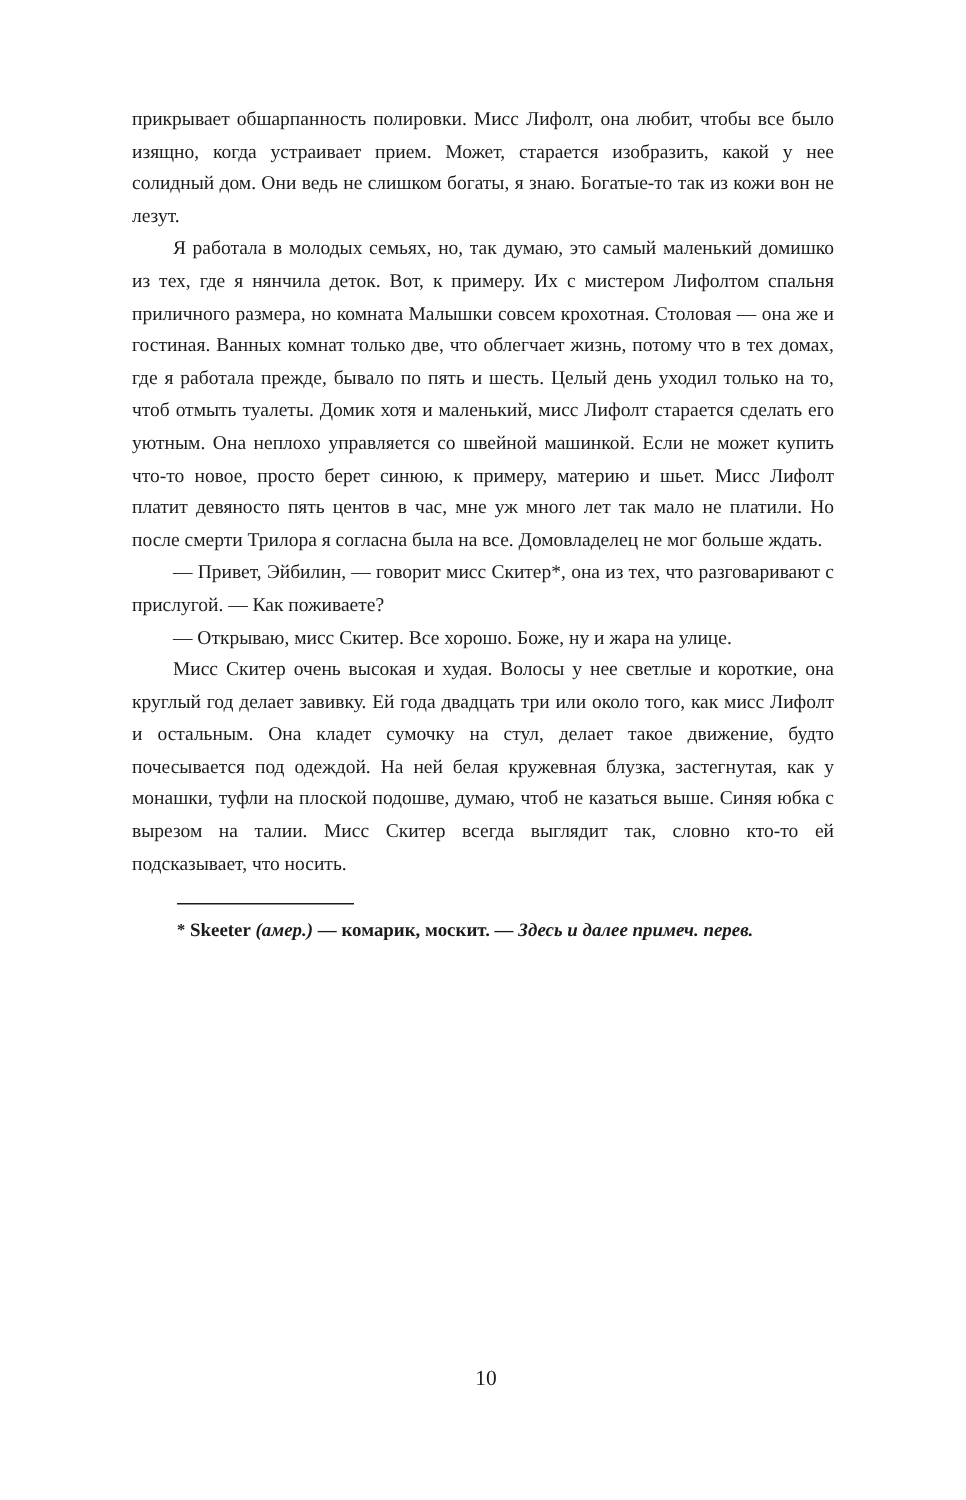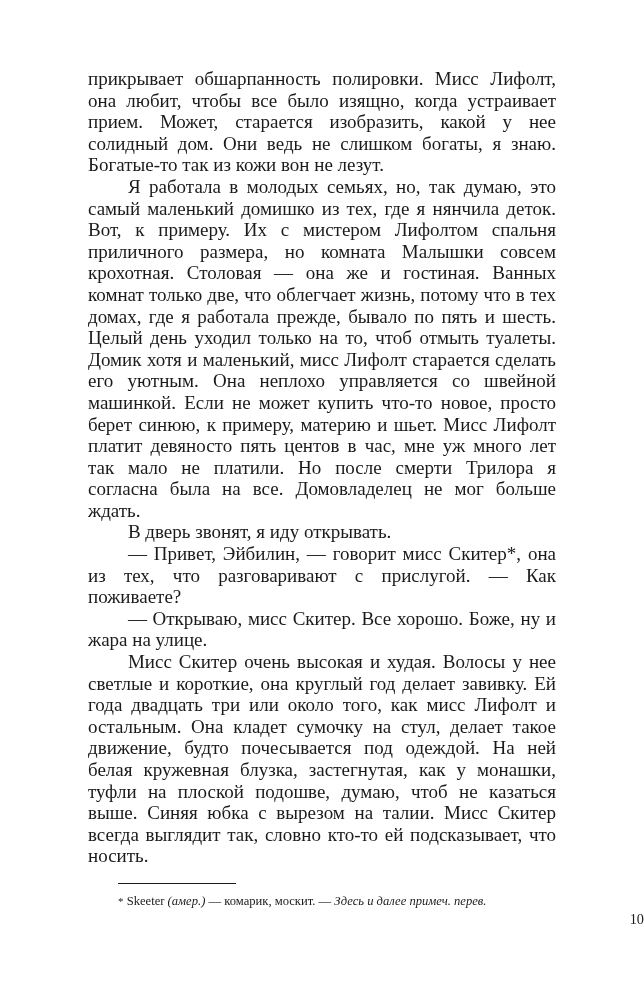--- a/index.html
+++ b/index.html
@@ -18,36 +18,37 @@
   .page {
     position: absolute;
     left: 0;
     top: 0;
     width: 644px;
     height: 1000px;
     box-sizing: border-box;
     padding: 68px 88px 0 88px;
   }
   .body-text {
-    font-size: 19px;
+    font-size: 13px;
     line-height: 21.6px;
     text-align: justify;
     text-justify: inter-word;
     hyphens: none;
   }
   .body-text p {
     margin: 0;
     text-indent: 0;
   }
   .body-text p.indent {
     text-indent: 2.1em;
   }
   .footnote-wrap {
     margin-top: 16px;
     padding-top: 0;
+    font-weight: bold;
   }
   .footnote-rule {
     width: 118px;
     height: 1px;
     background: #1b1b1b;
     margin: 0 0 8px 30px;
   }
   .footnote {
     font-size: 12.6px;
     line-height: 19px;
@@ -60,33 +61,32 @@
     font-size: 11px;
   }
   em, .ital {
     font-style: italic;
   }
   .page-number {
     position: absolute;
     left: 4px;
     right: 0;
     bottom: 72px;
-    text-align: right;
+    text-align: center;
     font-size: 14.3px;
   }
 </style>
 </head>
 <body>
 
 <div class="page">
 
   <div class="body-text">
     <p class="">прикрывает обшарпанность полировки. Мисс Лифолт, она любит, чтобы все было изящно, когда устраивает прием. Может, старается изобразить, какой у нее солидный дом. Они ведь не слишком богаты, я знаю. Богатые-то так из кожи вон не лезут.</p>
     <p class="indent">Я работала в молодых семьях, но, так думаю, это самый маленький домишко из тех, где я нянчила деток. Вот, к примеру. Их с мистером Лифолтом спальня приличного размера, но комната Малышки совсем крохотная. Столовая — она же и гостиная. Ванных комнат только две, что облегчает жизнь, потому что в тех домах, где я работала прежде, бывало по пять и шесть. Целый день уходил только на то, чтоб отмыть туалеты. Домик хотя и маленький, мисс Лифолт старается сделать его уютным. Она неплохо управляется со швейной машинкой. Если не может купить что-то новое, просто берет синюю, к примеру, материю и шьет. Мисс Лифолт платит девяносто пять центов в час, мне уж много лет так мало не платили. Но после смерти Трилора я согласна была на все. Домовладелец не мог больше ждать.</p>
-    <p class="indent">В дверь звонят, я иду открывать.</p>
     <p class="indent">— Привет, Эйбилин, — говорит мисс Скитер*, она из тех, что разговаривают с прислугой. — Как поживаете?</p>
     <p class="indent">— Открываю, мисс Скитер. Все хорошо. Боже, ну и жара на улице.</p>
     <p class="indent">Мисс Скитер очень высокая и худая. Волосы у нее светлые и короткие, она круглый год делает завивку. Ей года двадцать три или около того, как мисс Лифолт и остальным. Она кладет сумочку на стул, делает такое движение, будто почесывается под одеждой. На ней белая кружевная блузка, застегнутая, как у монашки, туфли на плоской подошве, думаю, чтоб не казаться выше. Синяя юбка с вырезом на талии. Мисс Скитер всегда выглядит так, словно кто-то ей подсказывает, что носить.</p>
   </div>
 
   <div class="footnote-wrap">
     <div class="footnote-rule"></div>
     <div class="footnote">
       <span class="fn-mark">*</span><span>&nbsp;</span><span>Skeeter</span><span>&nbsp;</span><span class="ital">(амер.)</span><span> — </span><span>комарик, москит.</span><span> — </span><span class="ital">Здесь и далее примеч. перев.</span>
     </div>

